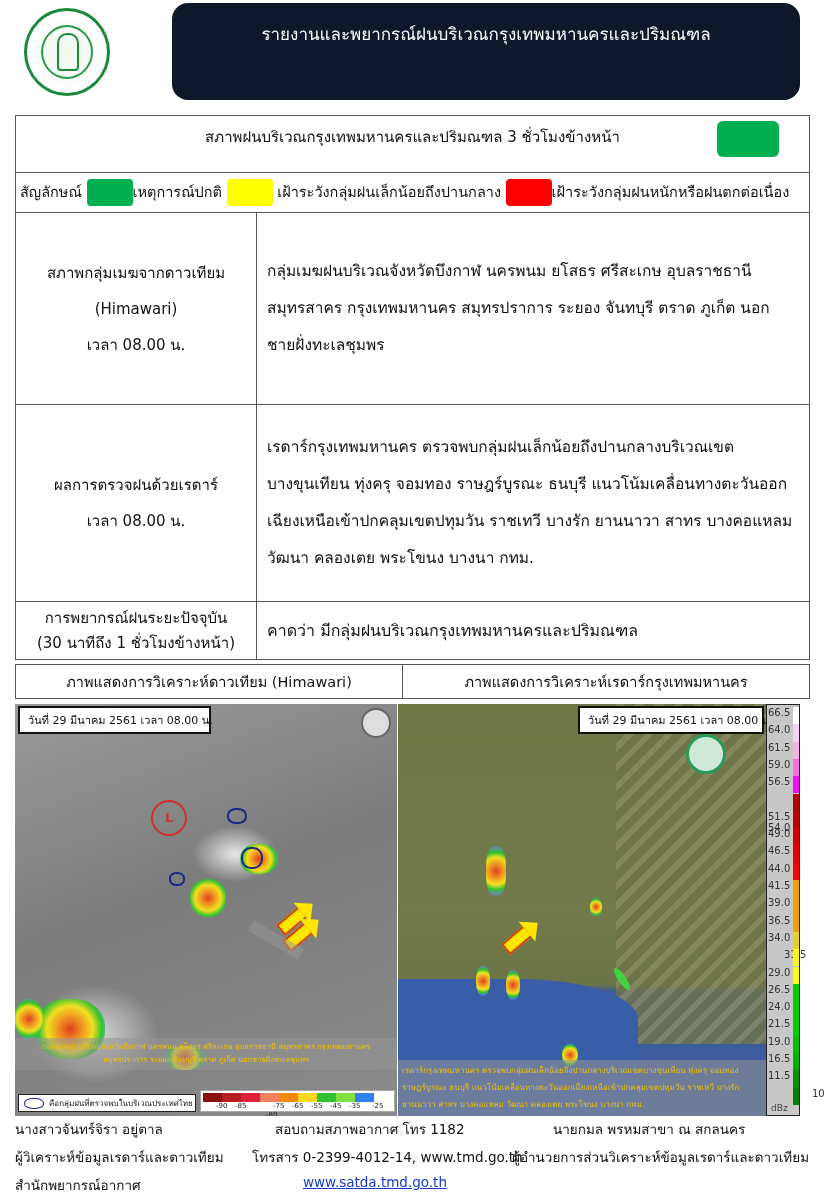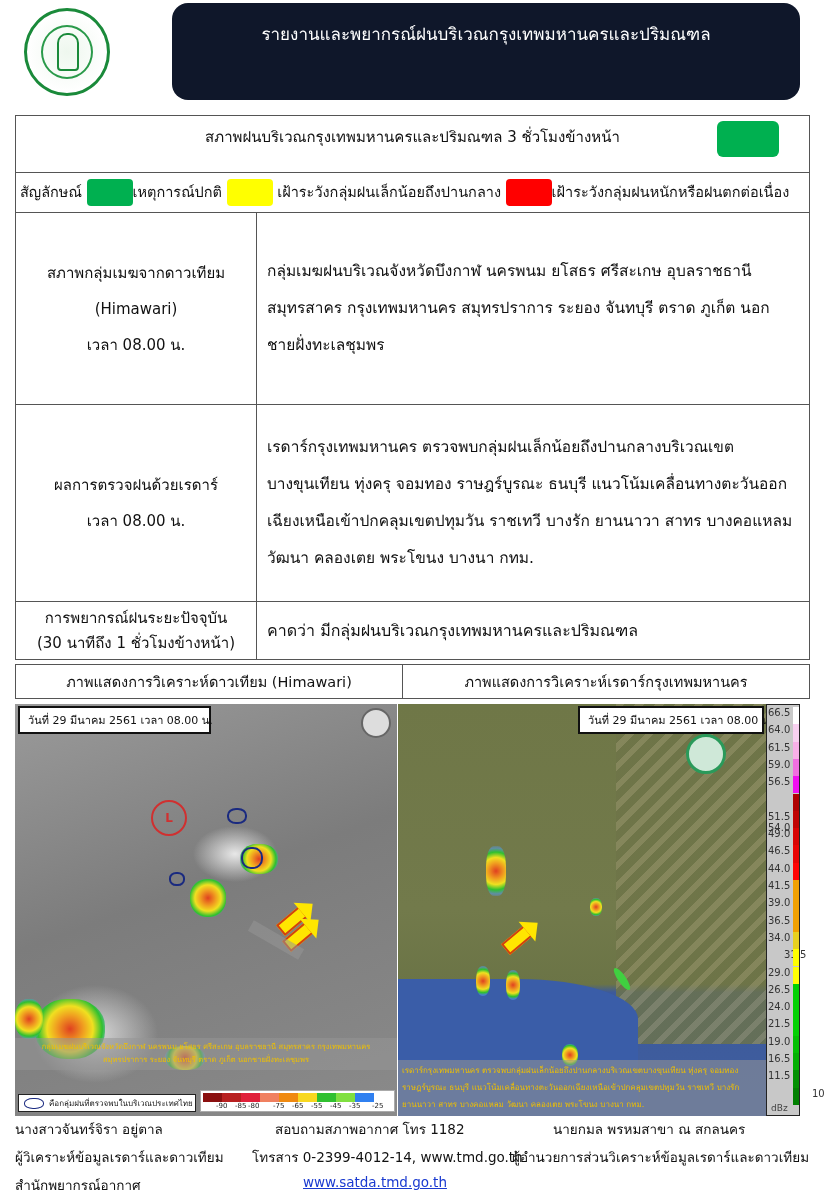--- a/index.html
+++ b/index.html
@@ -166,21 +166,21 @@
       <div class="seg" style="left: 40px; width: 19px; background: rgb(224, 32, 58);"></div>
       <div class="seg" style="left: 59px; width: 19px; background: rgb(240, 128, 96);"></div>
       <div class="seg" style="left: 78px; width: 19px; background: rgb(240, 138, 16);"></div>
       <div class="seg" style="left: 97px; width: 19px; background: rgb(248, 216, 32);"></div>
       <div class="seg" style="left: 116px; width: 19px; background: rgb(48, 192, 48);"></div>
       <div class="seg" style="left: 135px; width: 19px; background: rgb(128, 224, 64);"></div>
       <div class="seg" style="left: 154px; width: 19px; background: rgb(48, 128, 240);"></div>
       <div class="seg" style="left: 173px; width: 19px; background: rgb(255, 255, 255);"></div>
       <div class="tick" style="left: 15px;">-90</div>
       <div class="tick" style="left: 34px;">-85</div>
-      <div class="tick" style="left: 47px;">-80</div>
+      <div class="tick" style="left: 65px; margin-top: 9px;">-80</div>
       <div class="tick" style="left: 72px;">-75</div>
       <div class="tick" style="left: 91px;">-65</div>
       <div class="tick" style="left: 110px;">-55</div>
       <div class="tick" style="left: 129px;">-45</div>
       <div class="tick" style="left: 148px;">-35</div>
       <div class="tick" style="left: 171px; text-align: right;">-25</div>
     </div>
 </div>
 
 <div class="map map-radar">

